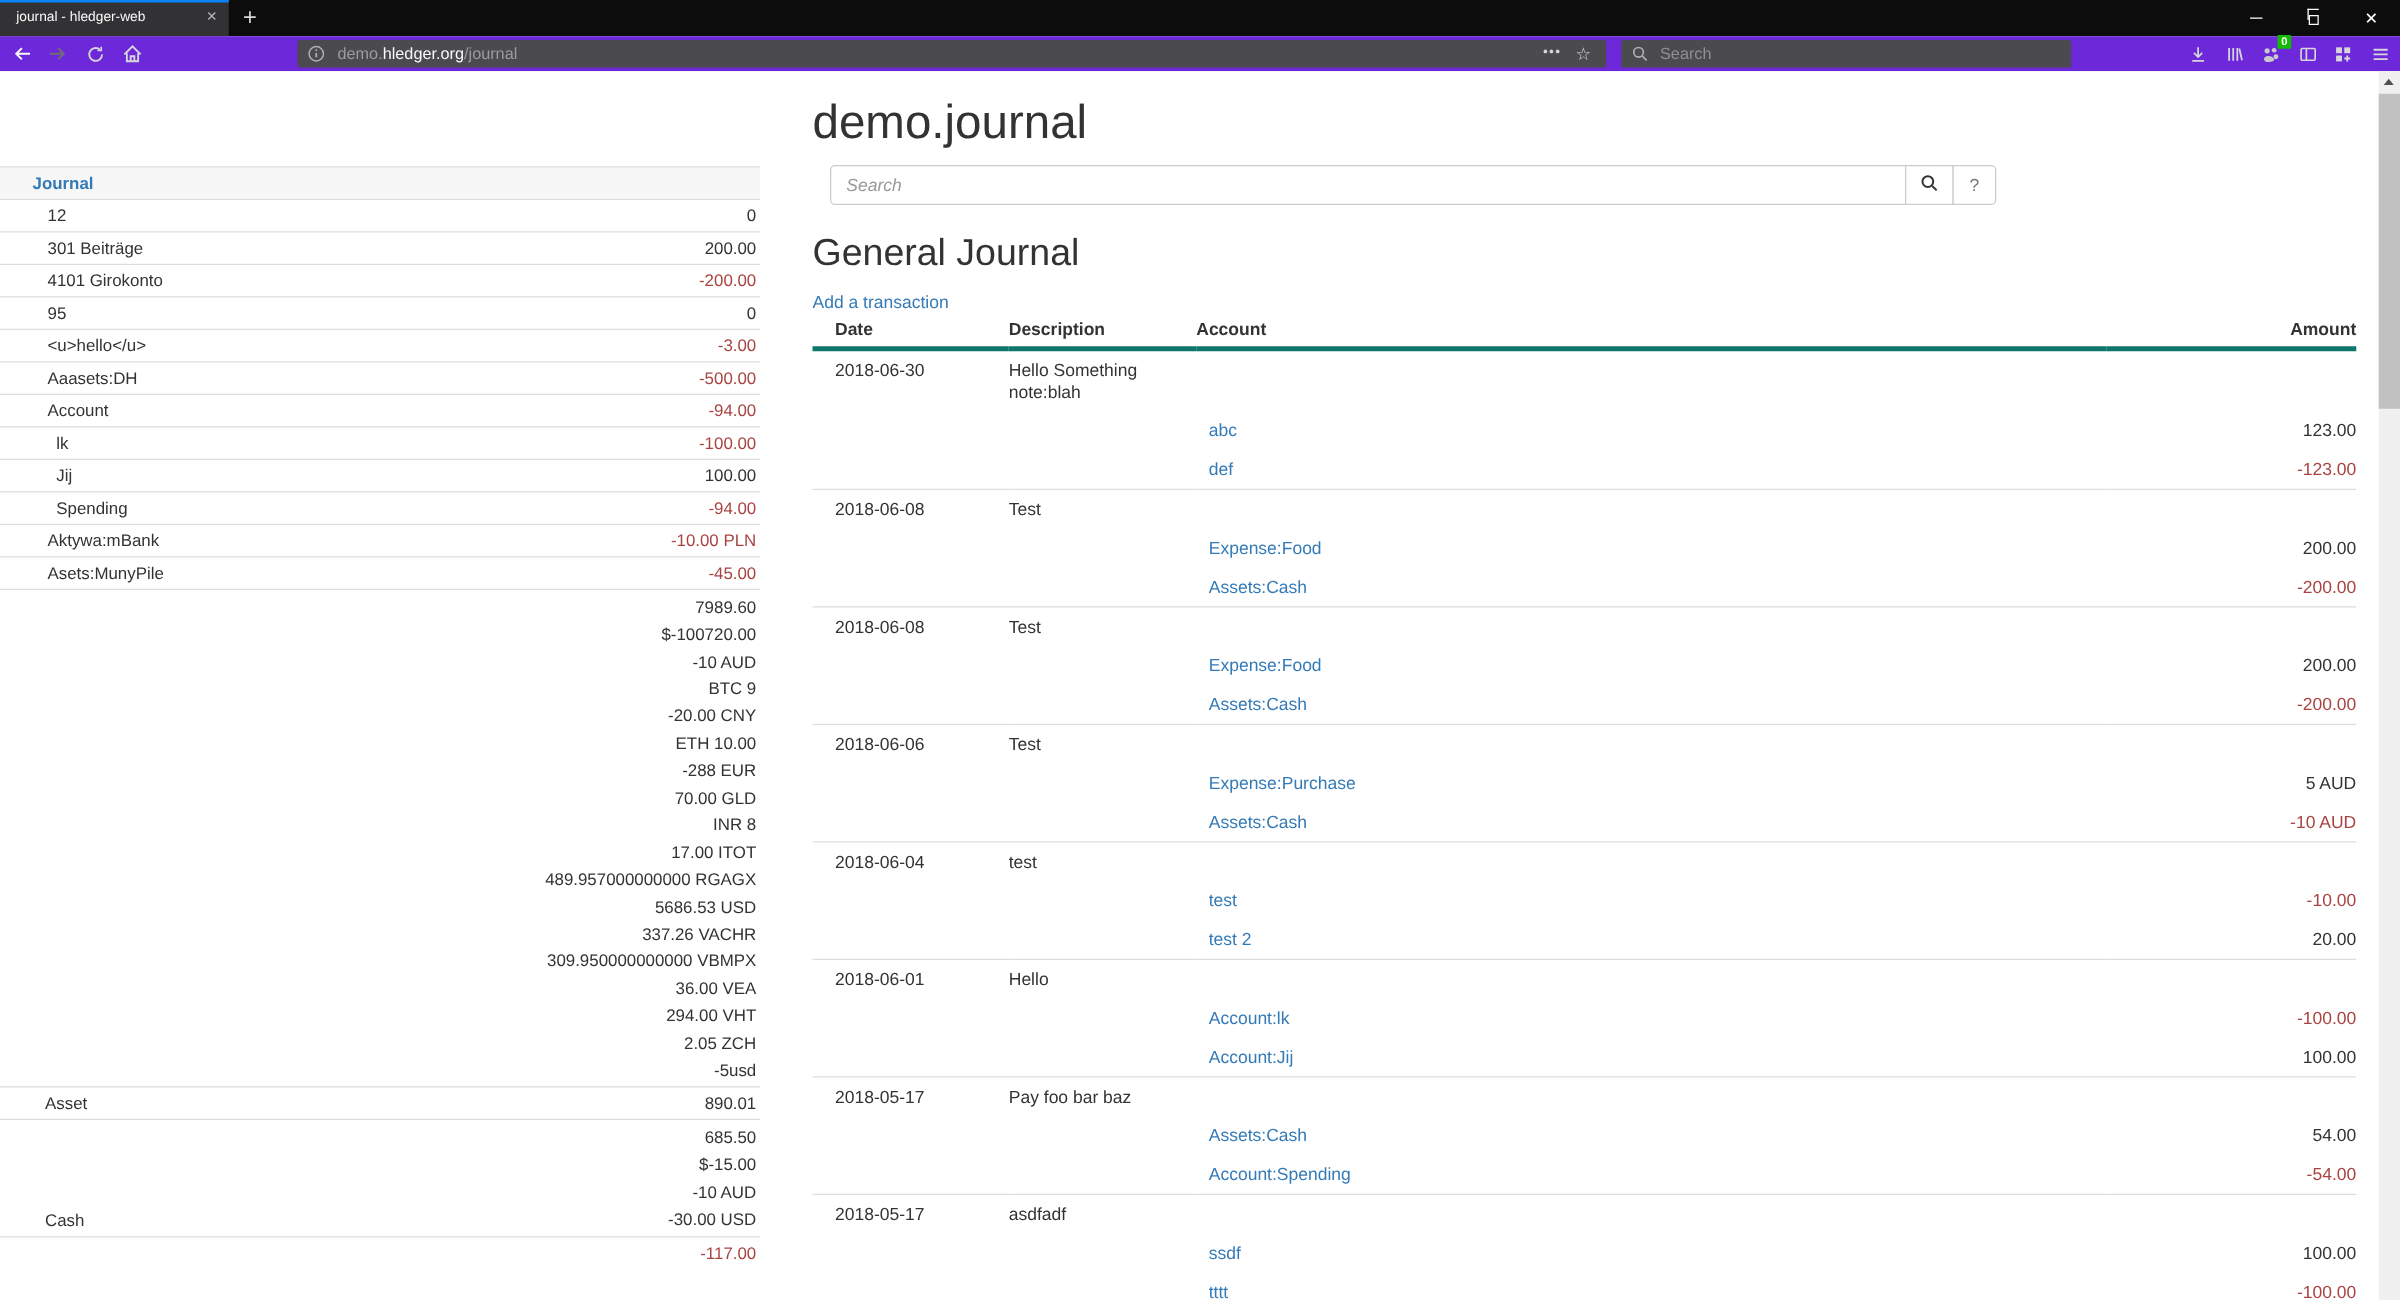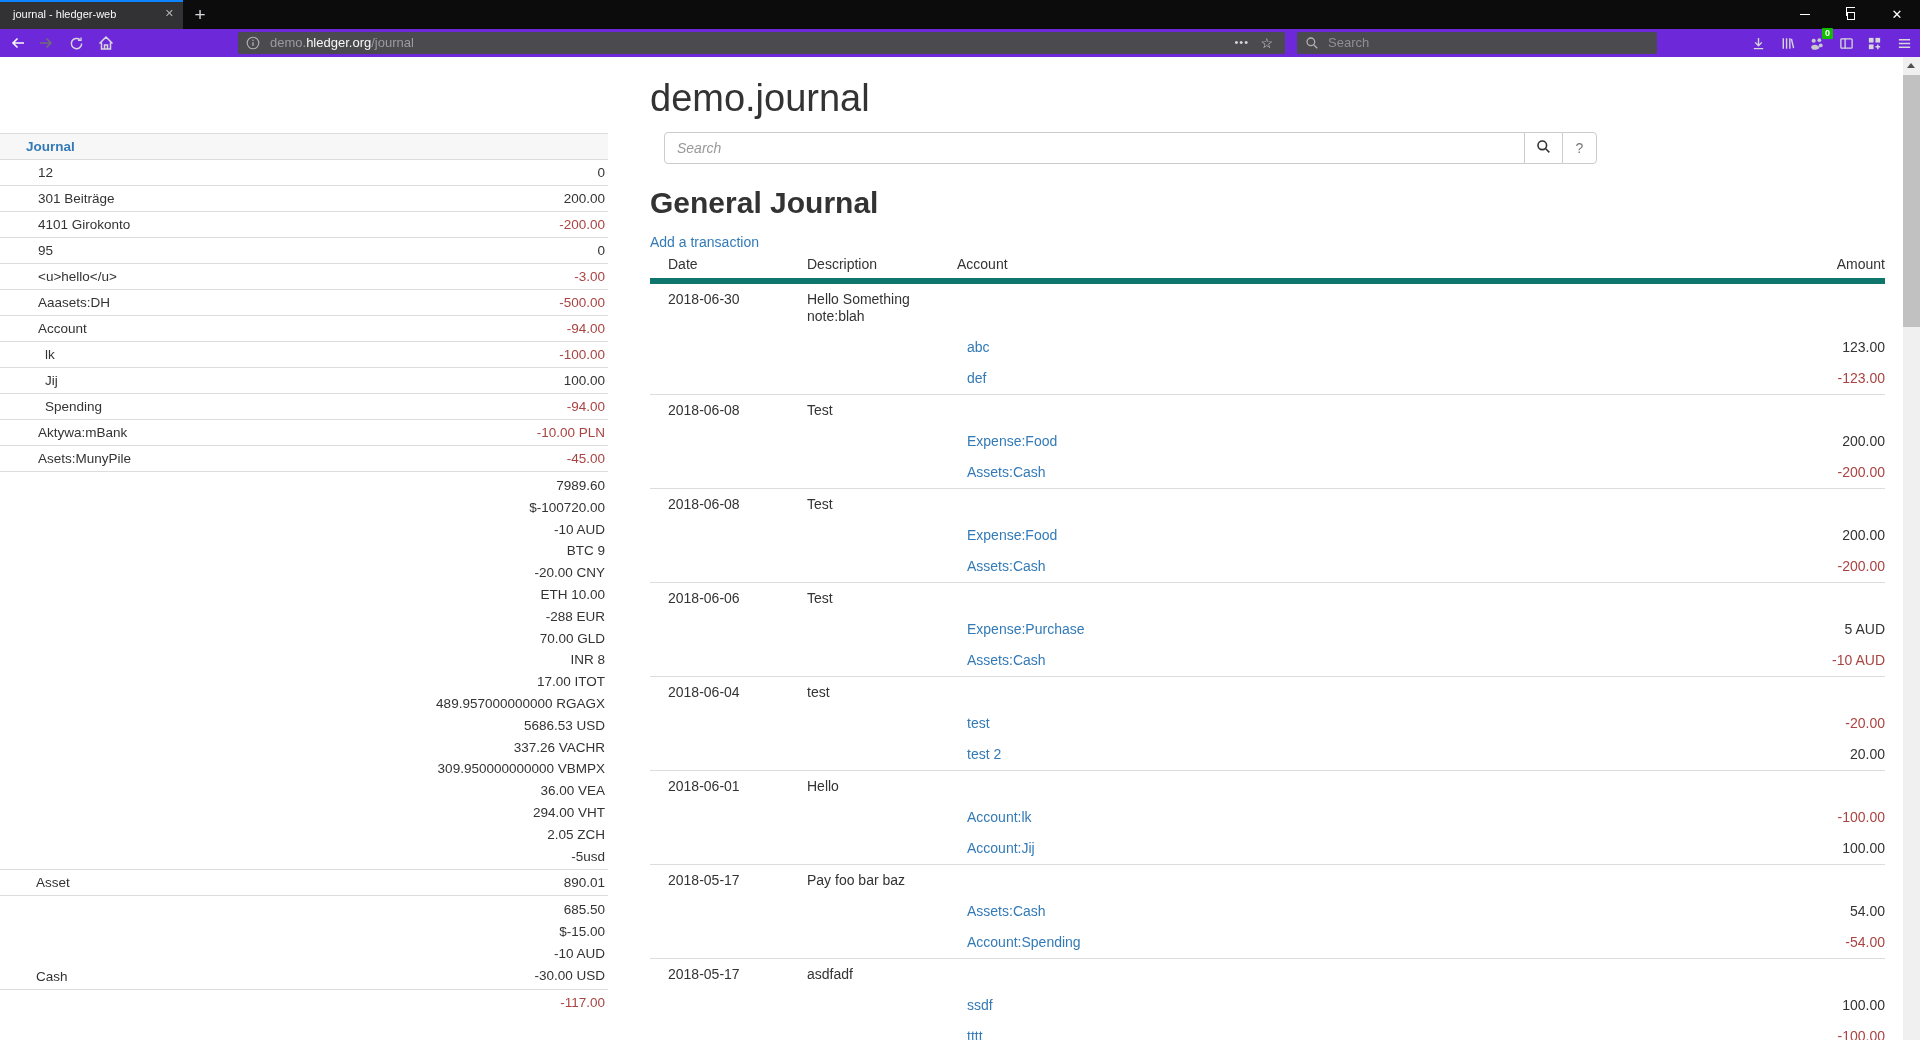--- a/index.html
+++ b/index.html
@@ -60,37 +60,37 @@
   .sidebar .jhead { background:#f7f7f7; }
   .sidebar .jhead a { color:#337ab7; font-weight:bold; }
   .sidebar td.acct a { color:#333; }
   .sidebar td.amts { text-align:right; padding-right:3px; white-space:nowrap; }
   .sidebar .amts div.multi { line-height:21.8px; }
   .neg { color:#a94442; }
   .vbottom { vertical-align:bottom !important; }
 
   main { position:absolute; left:650px; top:0; width:1235px; }
   h1 { font-size:38px; font-weight:400; line-height:42px; margin:20px 0 13px; color:#333; }
-  h2 { font-size:30px; font-weight:700; line-height:36px; margin:21px 0 12px; color:#333; }
+  h2 { font-size:30px; font-weight:400; line-height:36px; margin:21px 0 12px; color:#333; }
 
   .searchform { display:flex; margin-left:14px; width:933px; height:32px; }
   .searchform input { flex:1; border:1px solid #ccc; border-radius:4px 0 0 4px; padding:0 12px;
                       font-size:14px; color:#555; font-family:"Liberation Sans",sans-serif; outline:none; }
   .searchform input::placeholder { font-style:italic; color:#999; }
   .sbtn { background:#fff; border:1px solid #ccc; margin-left:-1px; height:32px;
           display:flex; align-items:center; justify-content:center; cursor:pointer; }
   .btn-mag { width:39px; color:#333; }
   .btn-help { width:35px; border-radius:0 4px 4px 0; color:#777; font-size:14px;
               font-family:"Liberation Sans",sans-serif; }
 
   .addlink { display:inline-block; color:#337ab7; font-size:14px; line-height:17px; margin-bottom:4px; }
 
   table.journal { width:100%; border-collapse:collapse; font-size:14px; }
-  .journal th { text-align:left; font-weight:normal; color:#333; padding:0 0 5px 0;
-                border-bottom:6px solid #0f766e; line-height:18px; }
+  .journal th { text-align:left; font-weight:bold; color:#333; padding:0 0 5px 0;
+                border-bottom:4px solid #0f766e; line-height:18px; }
   .journal th.h-date { padding-left:18px; }
   .journal th.h-amount { text-align:right; }
   .journal td { padding:7px 0; line-height:17px; vertical-align:top; }
   .journal tr.txn td { border-top:1px solid #ddd; }
   .journal tr.txn.first td { border-top:none; }
   .journal td.date { padding-left:18px; white-space:nowrap; }
   .journal td.acctcell a { color:#337ab7; padding-left:10px; }
   .journal td.amtcell { text-align:right; white-space:nowrap; }
 
   .vscrollbar { position:absolute; right:0; top:0; width:17px; height:983px; background:#f0f0f0; }
@@ -453,21 +453,21 @@
           <tr class="txn">
             <td class="date">2018-06-04</td>
             <td class="desc">test</td>
             <td class="acctcell"></td>
             <td class="amtcell"></td>
           </tr>
           <tr class="posting">
             <td class="date"></td>
             <td class="desc"></td>
             <td class="acctcell"><a>test</a></td>
-            <td class="amtcell neg">-20.00</td>
+            <td class="amtcell neg">-10.00</td>
           </tr>
           <tr class="posting">
             <td class="date"></td>
             <td class="desc"></td>
             <td class="acctcell"><a>test 2</a></td>
             <td class="amtcell">20.00</td>
           </tr>
           <tr class="txn">
             <td class="date">2018-06-01</td>
             <td class="desc">Hello</td>

